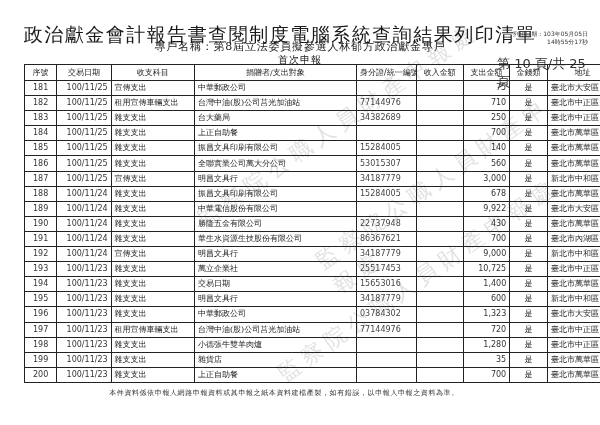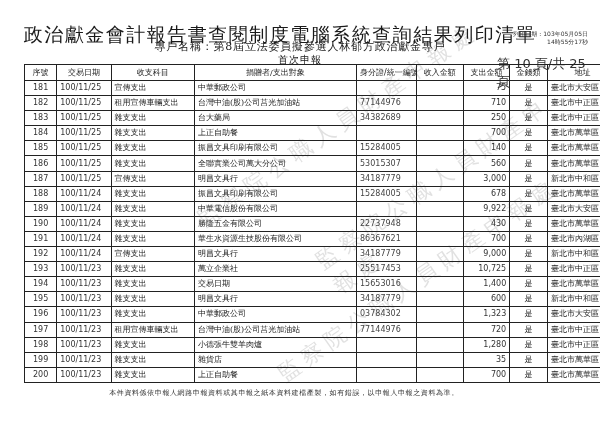--- a/index.html
+++ b/index.html
@@ -15,21 +15,21 @@
                font-family:"DejaVu Sans", sans-serif; font-size:6px; line-height:8px; color:#333; }
   .pageinfo { position:absolute; left:497px; top:55px; font-size:13px; color:#333;
               font-family:"DejaVu Sans", sans-serif; }
   table.ledger { position:absolute; left:24px; top:64px; border-collapse:collapse;
                  width:594px; table-layout:fixed; }
   table.ledger th, table.ledger td { border:1px solid #222; height:14.1px; padding:0 3px;
                  font-size:8px; white-space:nowrap; overflow:hidden; line-height:14px; }
   table.ledger th { font-weight:normal; font-size:8px; height:15px; text-align:center; }
   th.c-id { font-size:5.5px; font-family:"DejaVu Sans", sans-serif; }
   td.num { text-align:center; font-family:"DejaVu Sans", sans-serif; font-size:7px; color:#333; }
-  td.date { text-align:left; font-family:"DejaVu Sans", sans-serif; font-size:7.5px; color:#333; }
+  td.date { text-align:right; font-family:"DejaVu Sans", sans-serif; font-size:7.5px; color:#333; }
   td.cat { text-align:left; }
   td.payee { text-align:left; }
   td.idno { font-family:"DejaVu Sans", sans-serif; font-size:5.5px; color:#444; }
   td.amt { text-align:right; font-family:"DejaVu Sans", sans-serif; font-size:7.5px; color:#333; }
   td.yes { text-align:center; }
   td.addr { text-align:left; }
   .footnote { position:absolute; left:0; width:568px; top:388px; text-align:center;
               font-size:7px; letter-spacing:0.6px; color:#333; }
   .watermark { position:absolute; color:rgba(120,120,120,0.22); font-size:22px;
                transform:rotate(-35deg); pointer-events:none; letter-spacing:6px; }

